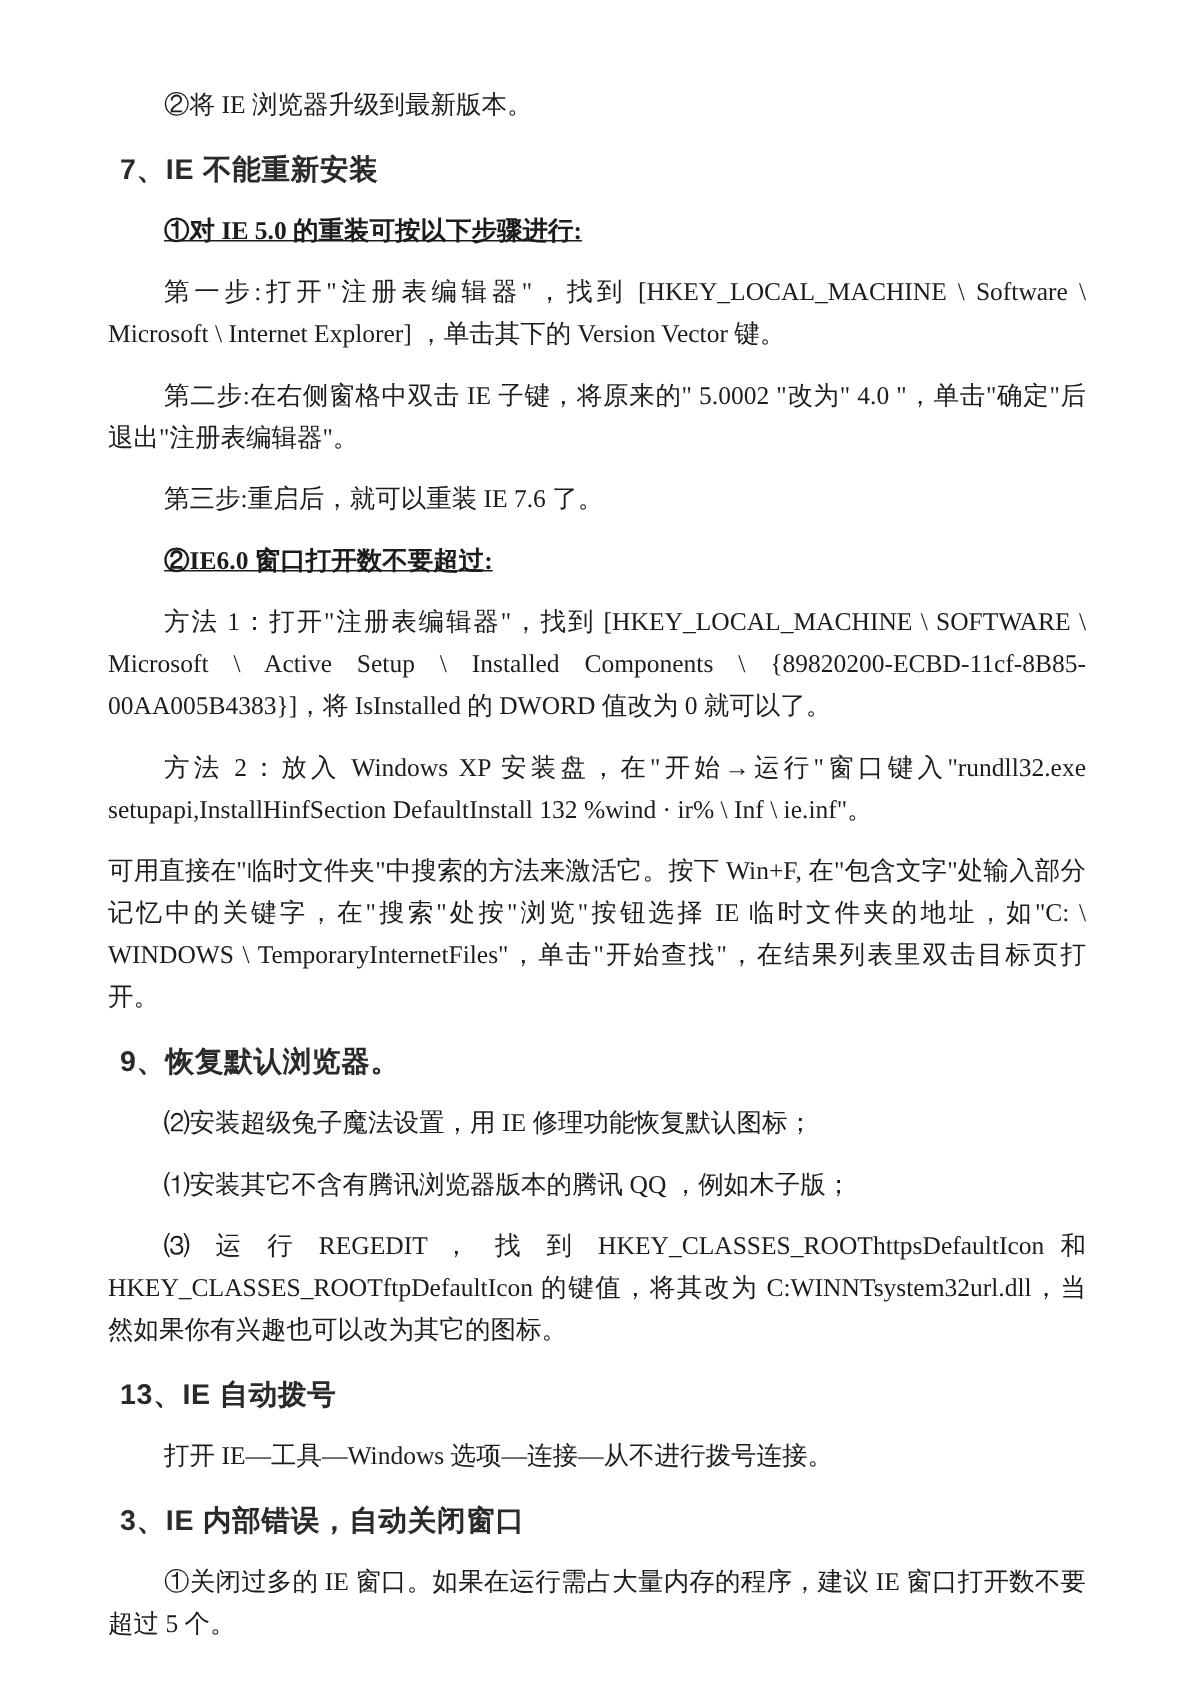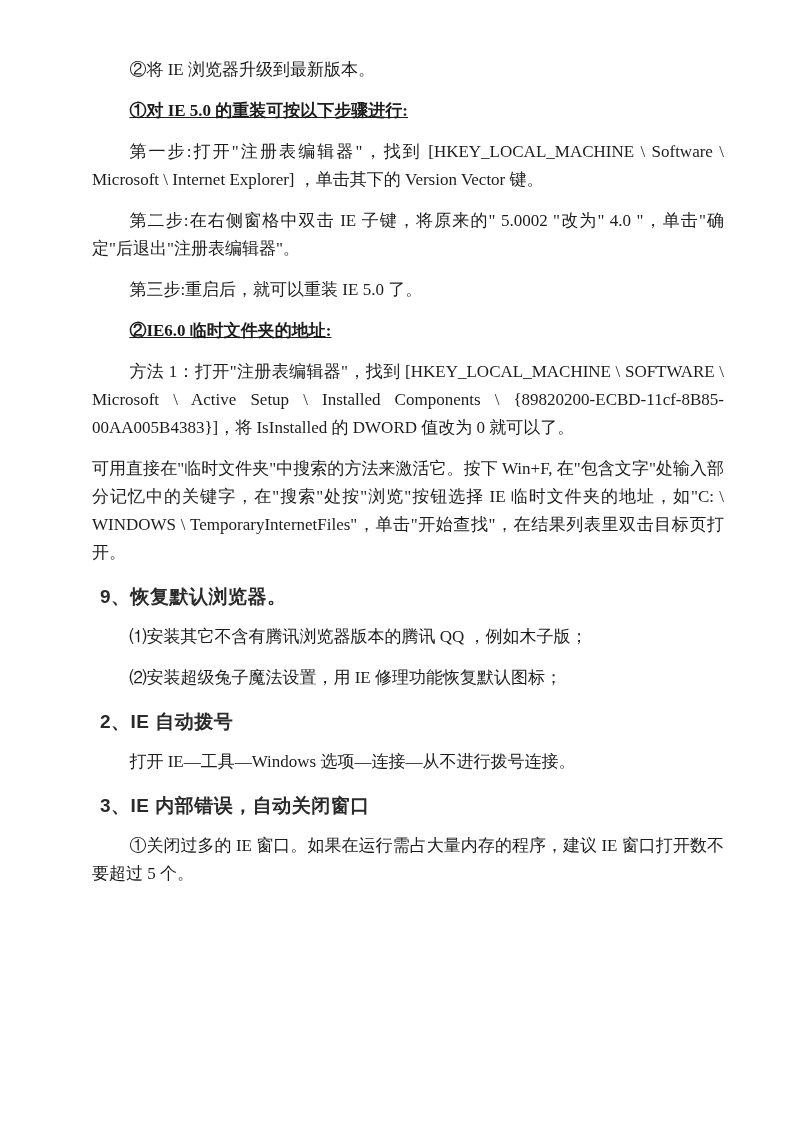--- a/index.html
+++ b/index.html
@@ -11,21 +11,21 @@
     width: 800px;
     height: 1132px;
     overflow: hidden;
     font-family: "Liberation Serif", "DejaVu Serif", serif;
     color: #1c1c1c;
   }
   .page {
     box-sizing: border-box;
     width: 800px;
     height: 960px;
-    padding: 56px 76px 40px 92px;
+    padding: 56px 76px 40px 72px;
     background: #ffffff;
   }
   .para {
     margin: 0 0 13px 0;
     font-size: 17px;
     line-height: 28px;
     text-align: justify;
     word-break: break-word;
   }
   .para.indent { text-indent: 2.2em; }
@@ -38,28 +38,31 @@
     font-weight: bold;
     color: #2a2a2a;
     letter-spacing: 0.5px;
   }
 </style>
 </head>
 <body>
 
 <div class="page">
   <p class="para indent">②将 IE 浏览器升级到最新版本。</p>
+  <h2 class="heading">7、IE 不能重新安装</h2>
   <p class="para indent bold">①对 IE 5.0 的重装可按以下步骤进行:</p>
   <p class="para indent">第一步:打开"注册表编辑器"，找到 [HKEY_LOCAL_MACHINE \ Software \ Microsoft \ Internet Explorer] ，单击其下的 Version Vector 键。</p>
   <p class="para indent">第二步:在右侧窗格中双击 IE 子键，将原来的" 5.0002 "改为" 4.0 "，单击"确定"后退出"注册表编辑器"。</p>
-  <p class="para indent">第三步:重启后，就可以重装 IE 5.0 了。</p>
-  <p class="para indent bold">②IE6.0 临时文件夹的地址:</p>
+  <p class="para indent">第三步:重启后，就可以重装 IE 7.6 了。</p>
+  <p class="para indent bold">②IE6.0 窗口打开数不要超过:</p>
   <p class="para indent">方法 1：打开"注册表编辑器"，找到 [HKEY_LOCAL_MACHINE \ SOFTWARE \ Microsoft \ Active Setup \ Installed Components \ {89820200-ECBD-11cf-8B85-00AA005B4383}]，将 IsInstalled 的 DWORD 值改为 0 就可以了。</p>
+  <p class="para indent">方法 2：放入 Windows XP 安装盘，在"开始→运行"窗口键入"rundll32.exe setupapi,InstallHinfSection DefaultInstall 132 %wind · ir% \ Inf \ ie.inf"。</p>
   <p class="para">可用直接在"临时文件夹"中搜索的方法来激活它。按下 Win+F, 在"包含文字"处输入部分记忆中的关键字，在"搜索"处按"浏览"按钮选择 IE 临时文件夹的地址，如"C: \ WINDOWS \ TemporaryInternetFiles"，单击"开始查找"，在结果列表里双击目标页打开。</p>
   <h2 class="heading">9、恢复默认浏览器。</h2>
+  <p class="para indent">⑵安装超级兔子魔法设置，用 IE 修理功能恢复默认图标；</p>
   <p class="para indent">⑴安装其它不含有腾讯浏览器版本的腾讯 QQ ，例如木子版；</p>
-  <p class="para indent">⑵安装超级兔子魔法设置，用 IE 修理功能恢复默认图标；</p>
-  <h2 class="heading">2、IE 自动拨号</h2>
+  <p class="para indent">⑶ 运 行 REGEDIT ， 找 到 HKEY_CLASSES_ROOThttpsDefaultIcon 和 HKEY_CLASSES_ROOTftpDefaultIcon 的键值，将其改为 C:WINNTsystem32url.dll，当然如果你有兴趣也可以改为其它的图标。</p>
+  <h2 class="heading">13、IE 自动拨号</h2>
   <p class="para indent">打开 IE—工具—Windows 选项—连接—从不进行拨号连接。</p>
   <h2 class="heading">3、IE 内部错误，自动关闭窗口</h2>
   <p class="para indent">①关闭过多的 IE 窗口。如果在运行需占大量内存的程序，建议 IE 窗口打开数不要超过 5 个。</p>
 
 </div>
 
 </body></html>

